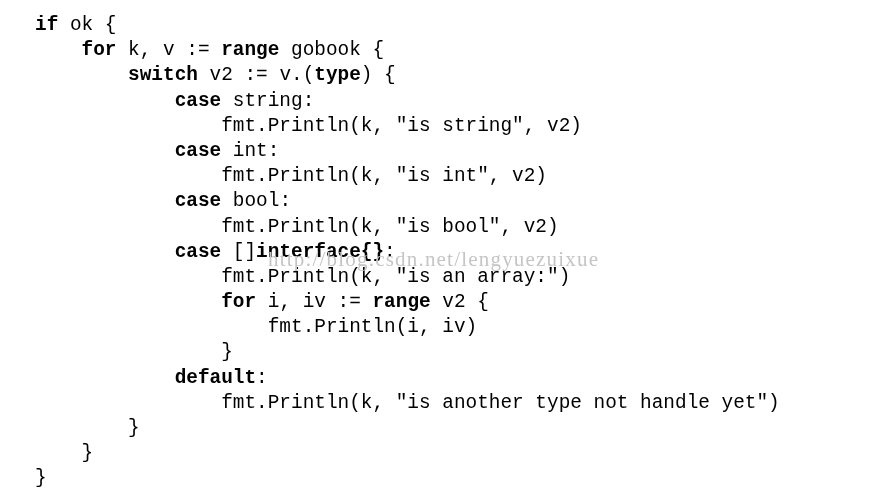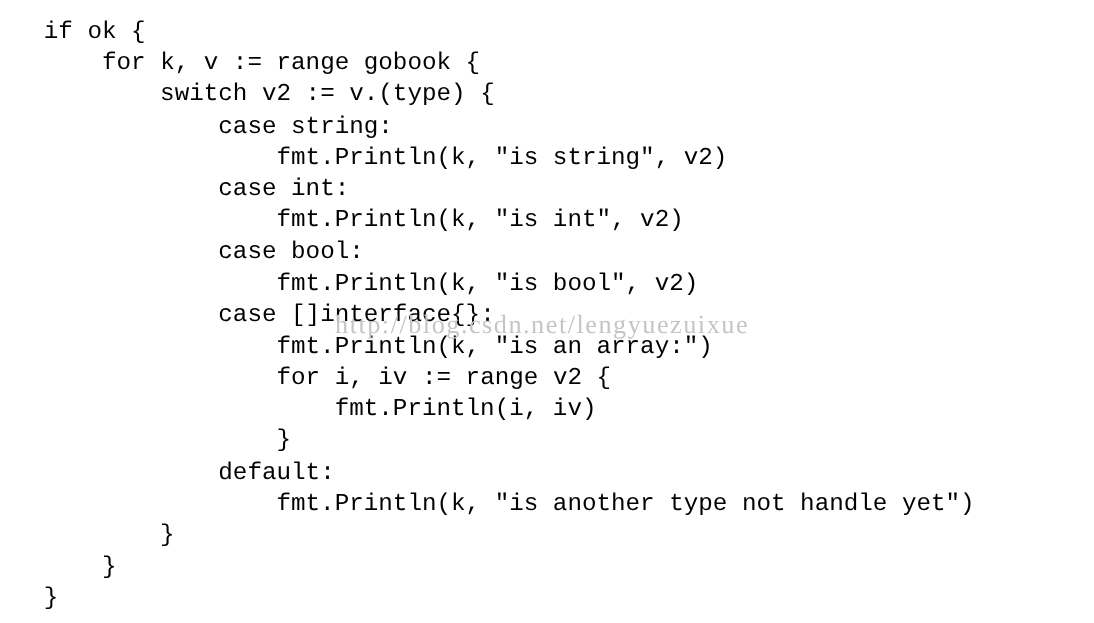--- a/index.html
+++ b/index.html
@@ -21,21 +21,21 @@
     font-size: 19.4px;
     line-height: 25.2px;
     color: #000000;
     white-space: pre;
   }
   .code .line {
     height: 25.2px;
     white-space: pre;
   }
   .code .kw {
-    font-weight: normal;
+    font-weight: bold;
   }
   .code .type {
   }
   .watermark {
     position: absolute;
     left: 268px;
     top: 247px;
     font-family: "Liberation Serif", "DejaVu Serif", serif;
     font-size: 21px;
     letter-spacing: 1.2px;

